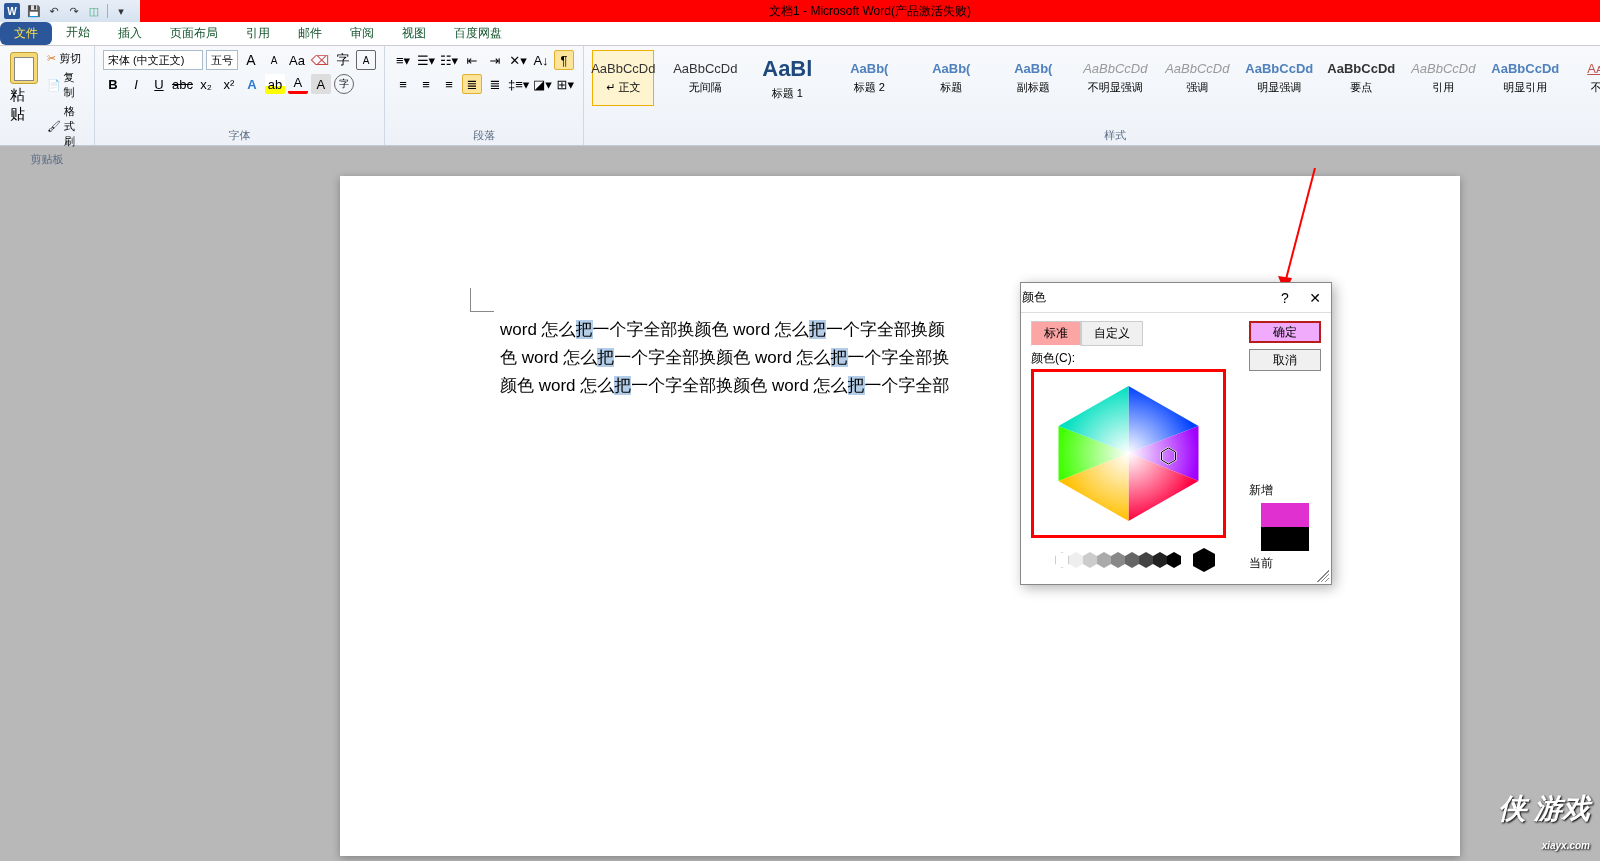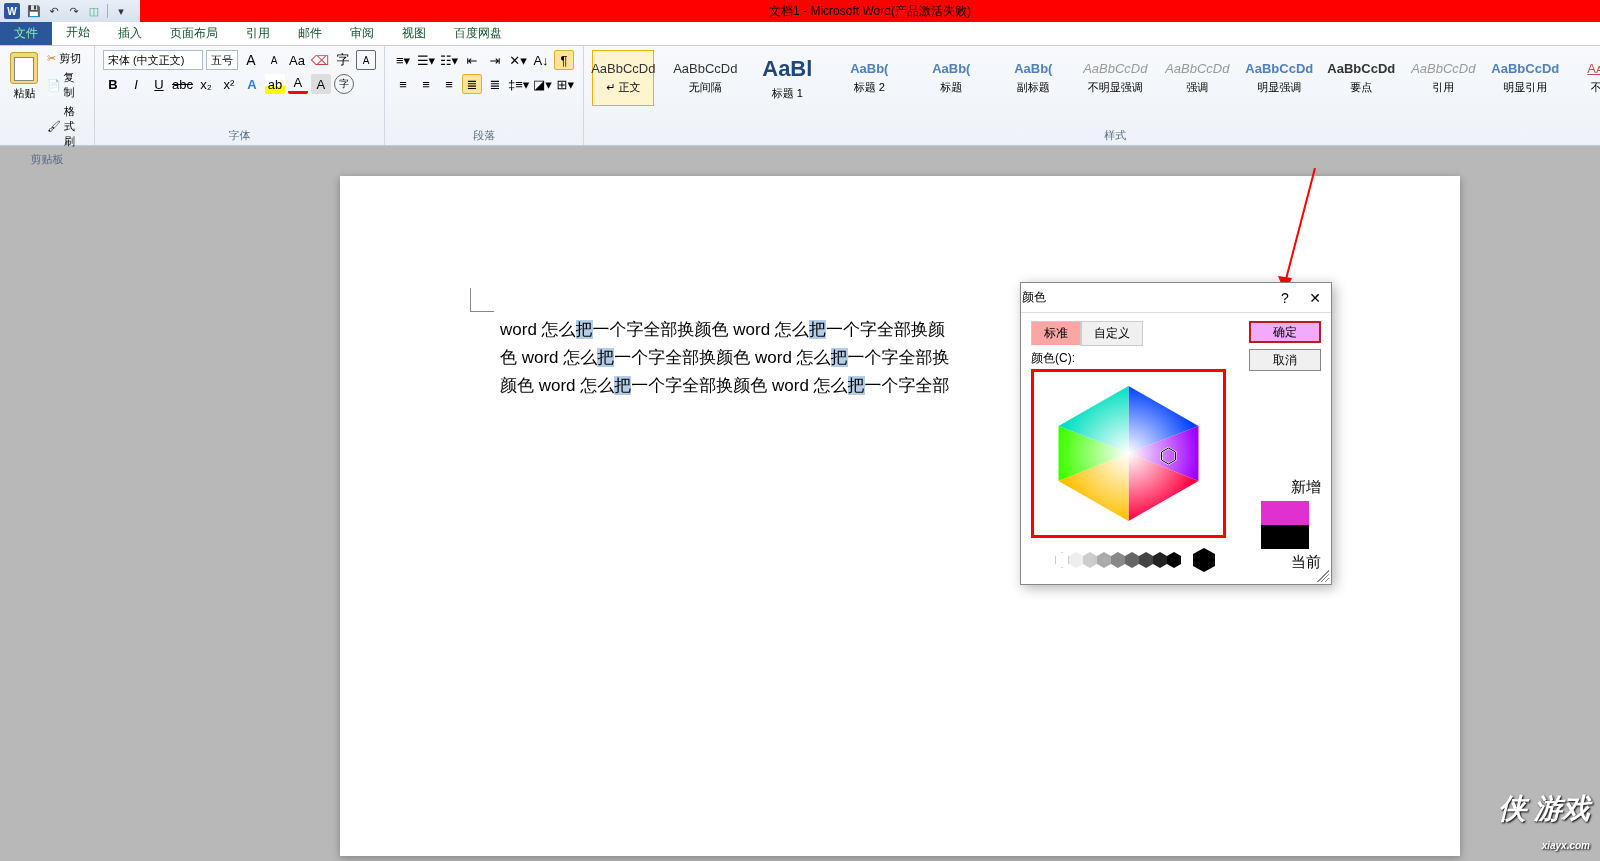--- a/index.html
+++ b/index.html
@@ -10,31 +10,31 @@
 .qat .word-icon { width: 16px; height: 16px; background: #2b579a; color: #fff; font-weight: bold; font-size: 10px; display: flex; align-items: center; justify-content: center; border-radius: 2px; margin-right: 4px; }
 .qat-btn { width: 18px; height: 18px; display: flex; align-items: center; justify-content: center; margin: 0 1px; cursor: pointer; color: #333; }
 .qat-sep { width: 1px; height: 14px; background: #a0b0c4; margin: 0 3px; }
 
 
 .titlebar { height: 22px; background: #ff0000; position: absolute; top: 0; left: 140px; right: 0; display: flex; align-items: center; justify-content: center; color: #000; font-size: 12px; }
 
 
 .tabs { height: 24px; background: #fff; display: flex; align-items: stretch; border-bottom: 1px solid #ccc; }
 .tab { padding: 0 14px; font-size: 12px; display: flex; align-items: center; cursor: pointer; color: #14532d; }
-.tab.file { background: #2b579a; color: #86efac; }
+.tab.file { background: #2b579a; color: #fde047; border-radius: 6px; }
 .tab.active { background: #fff; border-bottom: 2px solid #fff; }
 
 
 .ribbon { height: 100px; background: linear-gradient(#f7f9fc, #eef2f8); border-bottom: 1px solid #c0cad6; display: flex; }
 .group { border-right: 1px solid #d0d8e4; padding: 4px 8px 2px; display: flex; flex-direction: column; justify-content: space-between; }
 .group-label { text-align: center; font-size: 11px; color: #5a6c84; padding-top: 2px; }
 .group-body { flex: 1; display: flex; align-items: flex-start; }
 
 
-.paste-btn { width: 42px; display: flex; flex-direction: column; align-items: center; font-size: 11px; padding: 2px; }
+.paste-btn { width: 42px; display: flex; flex-direction: column; align-items: center; font-size: 15px; padding: 2px; }
 .clipboard-icon { width: 28px; height: 32px; background: #f5d976; border: 1px solid #c0a030; border-radius: 3px; position: relative; margin-bottom: 2px; }
 .clipboard-icon::before { content: ""; position: absolute; top: 4px; left: 3px; width: 18px; height: 22px; background: #fff; border: 1px solid #888; }
 .clip-side { display: flex; flex-direction: column; gap: 2px; font-size: 11px; padding-left: 4px; }
 .clip-side div { display: flex; align-items: center; gap: 3px; cursor: pointer; padding: 1px 2px; }
 
 
 .font-row { display: flex; align-items: center; gap: 3px; margin-bottom: 4px; }
 .font-combo { height: 20px; border: 1px solid #abc; background: #fff; font-size: 11px; padding: 0 4px; display: flex; align-items: center; }
 .ribbon-btn { min-width: 20px; height: 20px; display: flex; align-items: center; justify-content: center; cursor: pointer; font-size: 13px; border-radius: 2px; }
 .ribbon-btn.bold { font-weight: bold; }
@@ -73,21 +73,21 @@
 .dialog-tab.active { background: #fca5a5; border-bottom: 1px solid #fff; position: relative; z-index: 2; }
 .dialog-tabs + .color-label { font-size: 12px; margin: 4px 0 2px; }
 .color-hex-container { width: 195px; border: 3px solid #ff0000; padding: 4px; }
 .color-hex { width: 100%; height: 155px; position: relative; }
 .color-hex svg { width: 100%; height: 100%; }
 .gray-row { margin-top: 10px; display: flex; align-items: center; justify-content: center; gap: 0; }
 .gray-hex { width: 14px; height: 16px; clip-path: polygon(50% 0, 100% 25%, 100% 75%, 50% 100%, 0 75%, 0 25%); }
 .dialog-right { width: 72px; display: flex; flex-direction: column; align-items: stretch; gap: 6px; }
 .dlg-btn { height: 22px; border: 1px solid #888; background: #f0f0f0; font-size: 12px; cursor: pointer; }
 .dlg-btn.primary { border: 2px solid #b91c1c; background: #f0abfc; }
-.preview-box { margin-top: auto; text-align: right; font-size: 15px; }
+.preview-box { margin-top: auto; text-align: left; font-size: 12px; }
 .preview-swatch { width: 48px; height: 48px; margin: 4px auto; }
 .preview-swatch .new { height: 24px; background: #e030d0; }
 .preview-swatch .cur { height: 24px; background: #000; }
 
 
 .arrow { position: absolute; top: 168px; left: 1260px; width: 60px; height: 130px; pointer-events: none; }
 
 
 .watermark-baidu { position: absolute; right: 200px; bottom: 90px; color: rgba(255,255,255,0.35); font-size: 42px; font-weight: bold; letter-spacing: 2px; pointer-events: none; }
 .watermark-baidu .sub { font-size: 16px; display: block; text-align: right; letter-spacing: 1px; }

